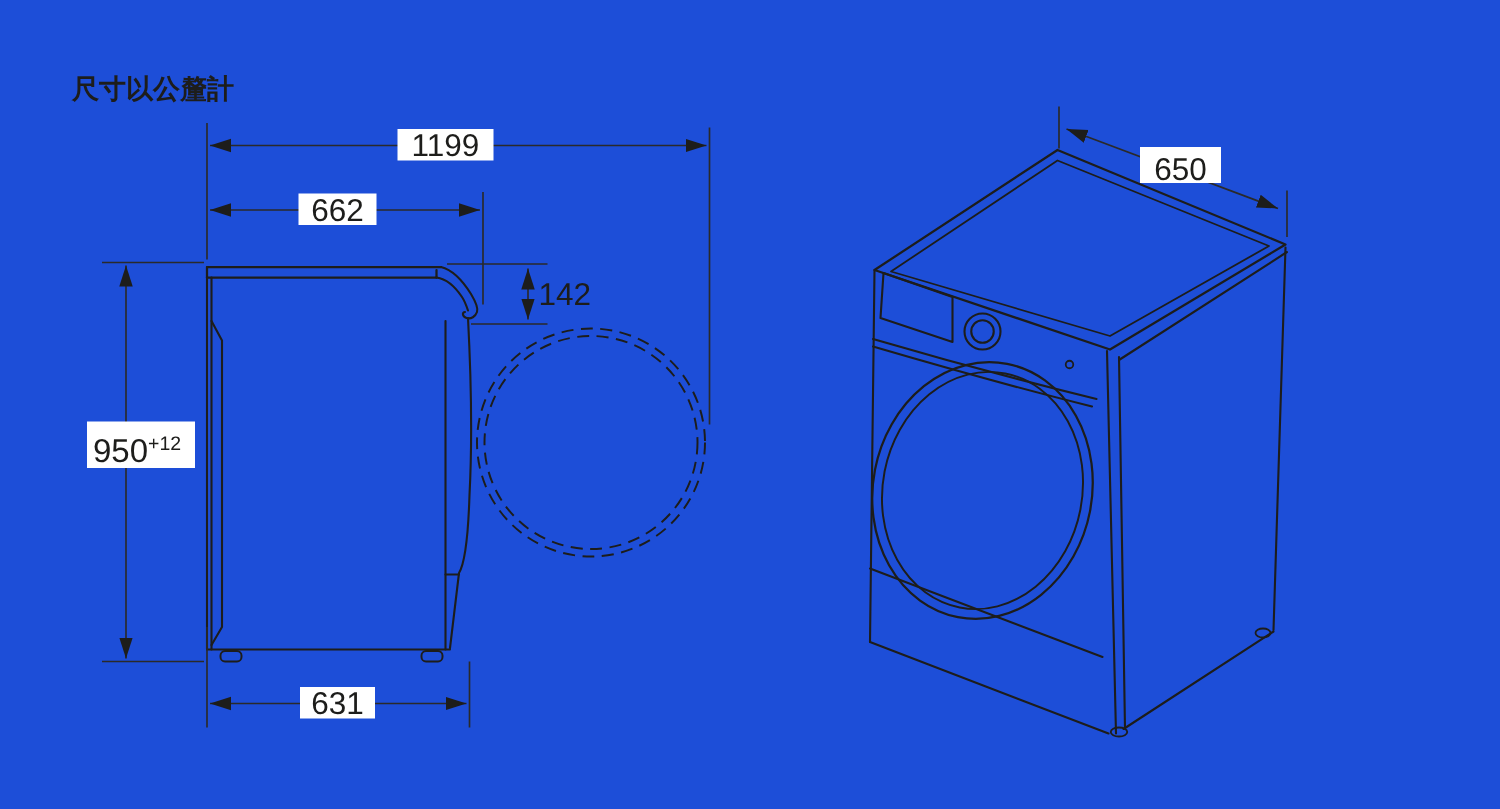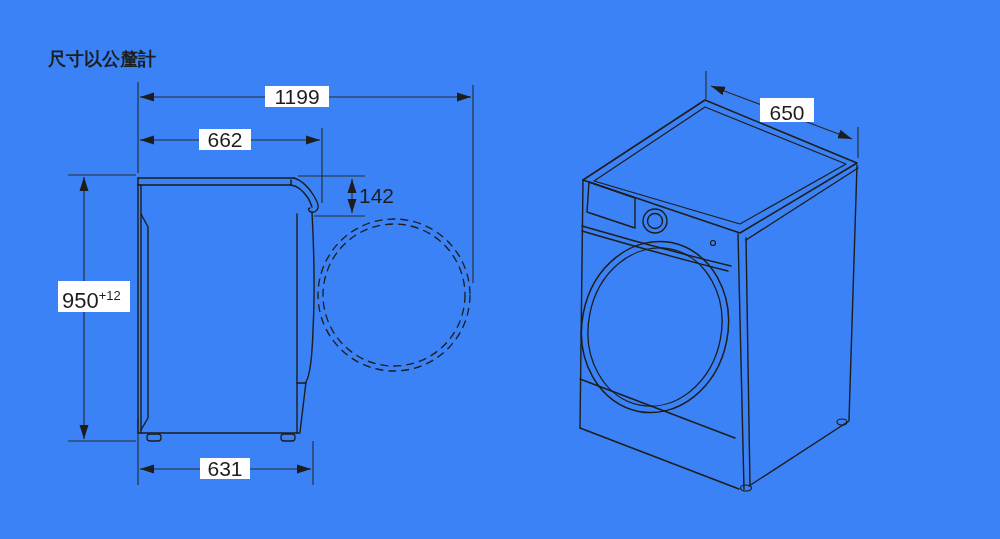--- a/index.html
+++ b/index.html
@@ -1,19 +1,19 @@
 <!DOCTYPE html>
 <html><head>
 <meta charset="utf-8">
 <style>
   html,body{margin:0;padding:0;background:#e8e8e8;}
   .canvas{
     position:relative;
     width:1000px;height:539px;
-    background:#3b82f6;
+    background:#1d4ed8;
     font-family:"Liberation Sans", sans-serif;
     overflow:hidden;
   }
   svg{display:block}
   svg text{
     font-family:"Liberation Sans", sans-serif;
     fill:#1d1d1b;
   }
   .dim-num{font-size:21px;}
   .dim-num-sup{font-size:13px;}

